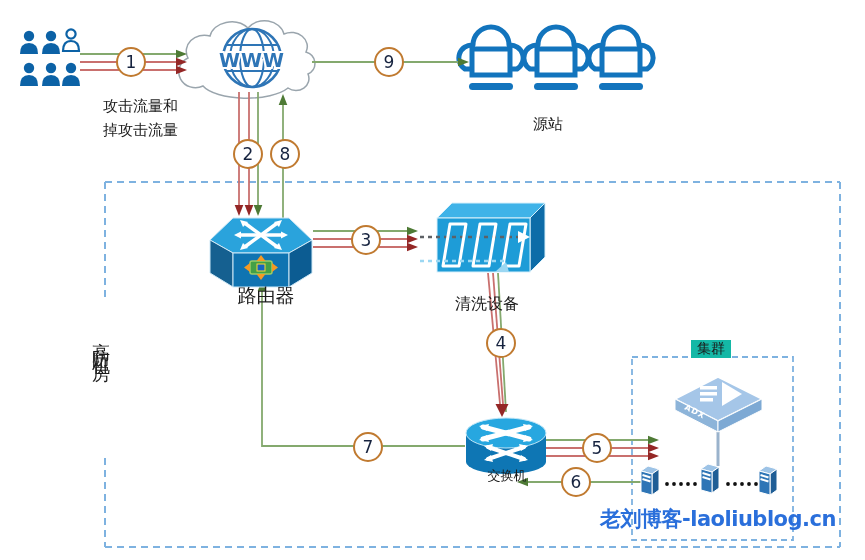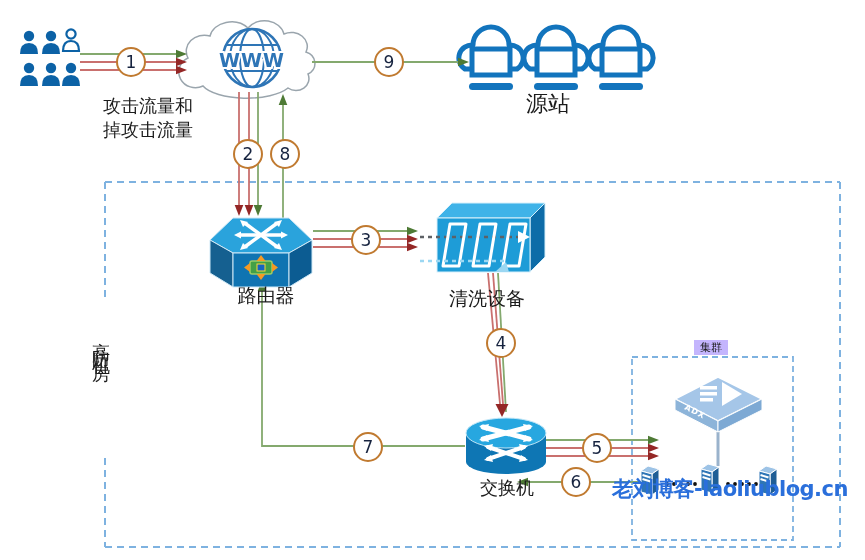--- a/index.html
+++ b/index.html
@@ -2,39 +2,39 @@
 <html><head>
 <meta charset="utf-8">
 <style>
   html,body{margin:0;padding:0;background:#fff;}
   .stage{
     position:relative;width:865px;height:560px;background:#fff;overflow:hidden;
     font-family:"DejaVu Sans","Liberation Sans",sans-serif;
   }
   .stage svg{position:absolute;left:0;top:0;}
   .lbl{
-    position:absolute;color:#1b1b1b;font-size:18px;line-height:24px;white-space:pre;
+    position:absolute;color:#1b1b1b;font-size:15px;line-height:24px;white-space:pre;
   }
   .lbl.center{transform:translateX(-50%);}
   .badge{
     position:absolute;width:26px;height:26px;border-radius:50%;
     border:2px solid #c07a30;background:#fff;box-sizing:content-box;
     display:flex;align-items:center;justify-content:center;
     font-size:17px;color:#16233f;
   }
   .vertical-lbl{
     position:absolute;writing-mode:vertical-rl;text-orientation:upright;
     letter-spacing:7px;font-size:18px;color:#1b1b1b;
   }
   .cluster-lbl{
-    position:absolute;transform:translateX(-50%);background:#c4b5fd;padding:0 6px;
-    font-size:11px;color:#1b1b1b;
+    position:absolute;transform:translateX(-50%);background:#14b8a6;padding:0 6px;
+    font-size:14px;color:#1b1b1b;
   }
   .watermark{
-    position:absolute;left:600px;top:475px;width:248px;text-align:right;
+    position:absolute;left:600px;top:505px;width:248px;
     font-size:21px;font-weight:bold;color:#2a6fdb;letter-spacing:-0.5px;
   }
 </style>
 </head>
 <body>
 
 <div class="stage">
 
 <svg width="865" height="560" viewBox="0 0 865 560">
   <defs>
@@ -255,27 +255,27 @@
 <div class="badge" style="left:374px;top:47px">9</div>
 <div class="badge" style="left:351px;top:225px">3</div>
 <div class="badge" style="left:486px;top:328px">4</div>
 <div class="badge" style="left:353px;top:432px">7</div>
 <div class="badge" style="left:582px;top:433px">5</div>
 <div class="badge" style="left:561px;top:467px">6</div>
 
 <div class="lbl" style="left:103px;top:94px"><span>攻击流量和</span><br><span>掉攻击流量</span></div>
 
 
-<div class="lbl center" style="left:548px;top:92px;font-size:22px">源站</div>
+<div class="lbl center" style="left:548px;top:112px;font-size:15px">源站</div>
 
 <div class="lbl center" style="left:266px;top:283px;font-size:19px">路由器</div>
 
-<div class="lbl center" style="left:487px;top:286px;font-size:19px">清洗设备</div>
-
-<div class="lbl center" style="left:507px;top:476px;font-size:18px">交换机</div>
+<div class="lbl center" style="left:487px;top:292px;font-size:16px">清洗设备</div>
+
+<div class="lbl center" style="left:507px;top:464px;font-size:13px">交换机</div>
 
 <div class="cluster-lbl" style="left:711px;top:340px">集群</div>
 
 <div class="vertical-lbl" style="left:89px;top:328px">高防机房</div>
 
 <div class="watermark">老刘博客-laoliublog.cn</div>
 
 </div>
 
 </body></html>

